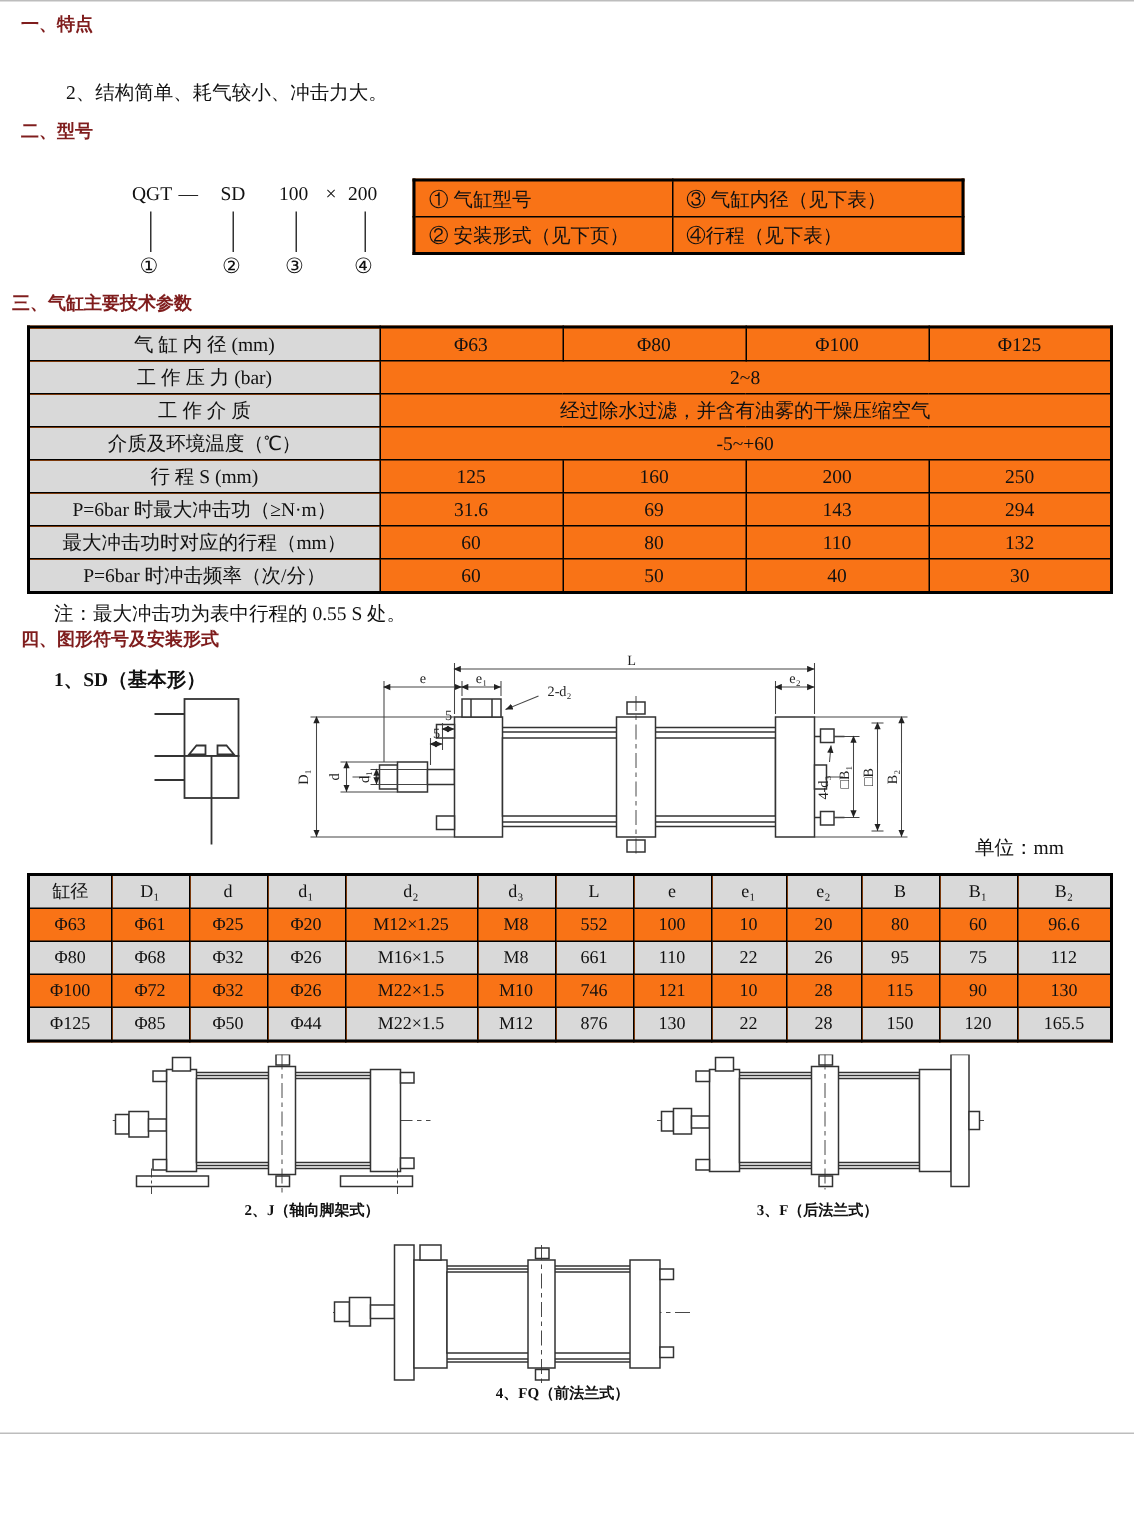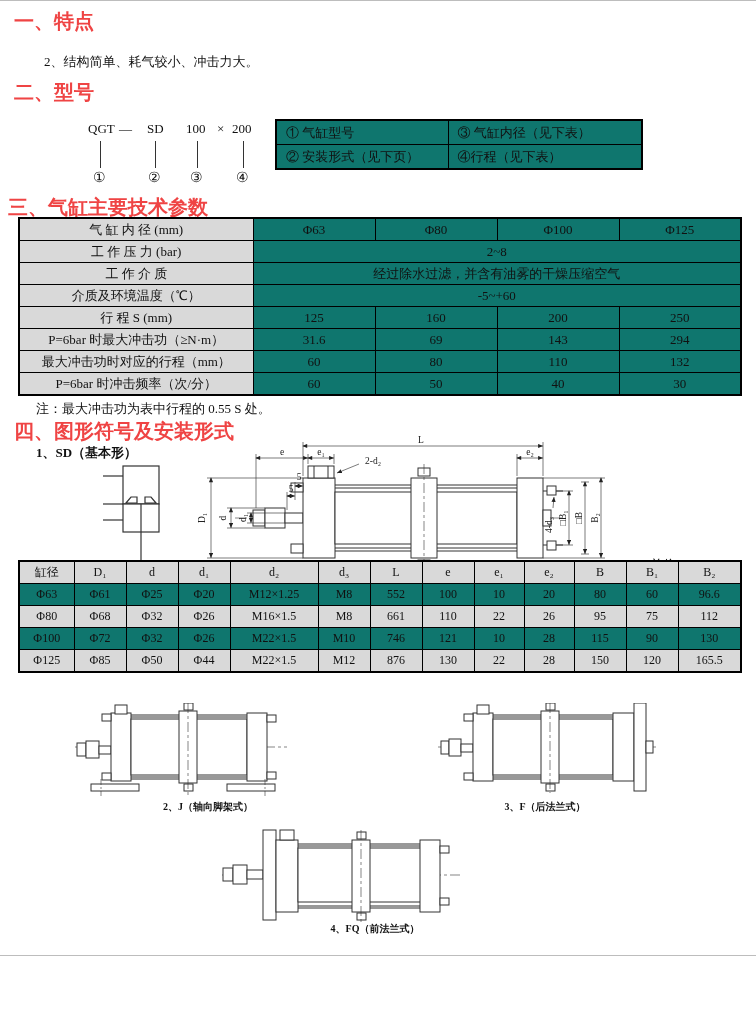--- a/index.html
+++ b/index.html
@@ -1,23 +1,23 @@
 <!DOCTYPE html>
 <html><head>
 <meta charset="utf-8">
 <style>
   html,body{margin:0;padding:0;background:#fff}
   .page{position:relative;width:756px;height:1014px;background:#fff;overflow:hidden;
         font-family:"Liberation Serif",serif;color:#111}
   .abs{position:absolute}
-  .h{font-family:"Liberation Sans",sans-serif;font-weight:bold;font-size:20px;color:#ef4444;white-space:nowrap}
+  .h{font-family:"Liberation Sans",sans-serif;font-weight:bold;font-size:12px;color:#7f1d1d;white-space:nowrap}
   .t{font-size:13px;white-space:nowrap}
   .bold{font-weight:bold}
   .vline{width:1px;background:#333}
-  table{border-collapse:collapse;table-layout:fixed;background:#0f766e}
+  table{border-collapse:collapse;table-layout:fixed;background:#f97316}
   .btable{border:2px solid #000}
   .btable td{border:1px solid #000;font-size:13px;height:21px;text-align:center;padding:0 2px;overflow:hidden;white-space:nowrap}
   .legend-table td{text-align:left;padding:0 0 0 9px;height:23px}
   .gray{background:#d9d9d9}
   .dims td{font-size:12px}
   .cap{font-weight:bold;font-size:10px;text-align:center;white-space:nowrap}
   .pageline{height:1px;background:#bdbdbd;width:756px;left:0}
   svg text{font-family:"Liberation Serif",serif}
 </style>
 </head>
@@ -233,21 +233,21 @@
       <text x="335" y="25" text-anchor="middle">e₂</text>
       <text x="357" y="95" text-anchor="middle" transform="rotate(-90 357 95)">4-d₃</text>
       <text x="371" y="88" text-anchor="middle" transform="rotate(-90 371 88)">□B₁</text>
       <text x="387" y="88" text-anchor="middle" transform="rotate(-90 387 88)">□B</text>
       <text x="403" y="88" text-anchor="middle" transform="rotate(-90 403 88)">B₂</text>
     </g>
   </svg>
 
   <div class="abs t" style="left:650px;top:556px">单位：mm</div>
 
-  <table class="abs btable dims" style="left:18px;top:560px;width:722px">
+  <table class="abs btable dims" style="left:18px;top:582px;width:722px">
     <colgroup>
       <col style="width:55px">
         <col style="width:52px">
         <col style="width:52px">
         <col style="width:52px">
       <col style="width:88px">
         <col style="width:52px">
         <col style="width:52px">
         <col style="width:52px">
       <col style="width:50px">

